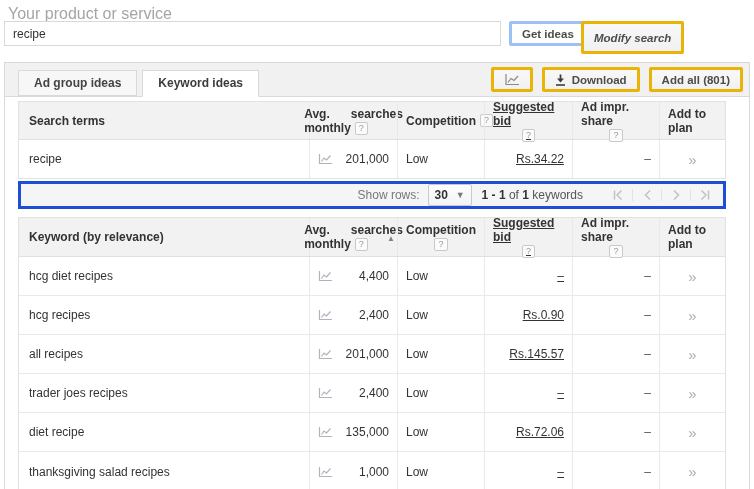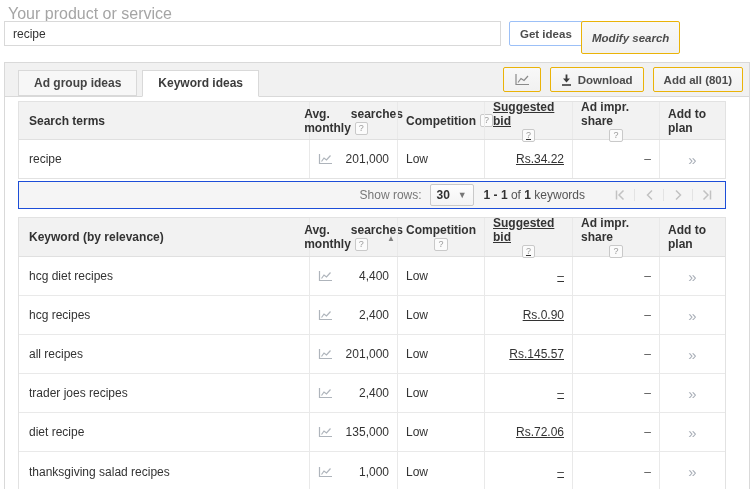--- a/index.html
+++ b/index.html
@@ -6,21 +6,21 @@
   html,body { width:754px; height:489px; overflow:hidden; background:#fff;
     font-family:"Liberation Sans", sans-serif; font-size:12px; color:#333; }
   .page { position:relative; width:754px; height:489px; }
 
   
   .top-label { position:absolute; left:8px; top:5px; color:#a5a5a5; font-size:16px; }
   .search-input { position:absolute; left:4px; top:21px; width:497px; height:25px;
     border:1px solid #d9d9d9; padding:0 8px; font-size:12px; color:#333;
     font-family:"Liberation Sans", sans-serif; outline:none; background:#fff; }
   .btn { display:inline-flex; align-items:center; justify-content:center;
-    border:1px solid #eab308; background:linear-gradient(#f8f8f8,#f1f1f1);
+    border:3px solid #eab308; background:linear-gradient(#f8f8f8,#f1f1f1);
     color:#4c4c4c; font-weight:bold; font-size:11.5px; border-radius:2px;
     padding:0 10px; cursor:pointer; white-space:nowrap; }
   .btn-get-ideas { position:absolute; left:509px; top:21px; height:25px;
     background:#fff; border-color:#9cc0f7; }
   .btn-modify { position:absolute; left:581px; top:21px; height:33px;font-style:italic; }
 
   
   .panel { position:absolute; top:62px; left:4px; width:746px; height:452px;
     border:1px solid #d9d9d9; border-bottom:none; background:#fff; }
   .tabstrip { height:34px; background:#f1f1f1; border-bottom:1px solid #d9d9d9;
@@ -64,21 +64,21 @@
   .qbox-solo { margin-left:0; margin-top:1px; }
   .sort-arrow { position:absolute; left:-11px; top:50%; margin-top:-5px; font-size:8px;
     color:#808080; cursor:pointer; }
   .mini-chart { display:inline-flex; cursor:pointer; }
   .num { color:#333; }
   .dash { color:#555; }
   .add-chev { color:#a9afb8; font-size:15px; line-height:1; cursor:pointer; }
 
   
   .pagestrip { width:708px; height:28px; margin-top:2px; background:#f5f5f5;
-    border:1px solid #1d4ed8; display:flex; align-items:center; justify-content:flex-end;
+    border:3px solid #1d4ed8; display:flex; align-items:center; justify-content:flex-end;
     padding-right:4px; color:#666; }
   .pg-label { color:#777; margin-right:8px; }
   .pg-select { height:22px; min-width:44px; border:1px solid #c9c9c9;
     background:linear-gradient(#fdfdfd,#f3f3f3); border-radius:2px; display:inline-flex;
     align-items:center; justify-content:space-between; gap:5px; padding:0 6px; cursor:pointer; }
   .pg-select .val { font-weight:bold; color:#333; }
   .pg-select .arr { color:#777; font-size:9px; }
   .pg-range { margin-left:10px; color:#555; }
   .pg-range b { color:#333; }
   .pg-nav { display:flex; align-items:center; margin-left:20px; }

